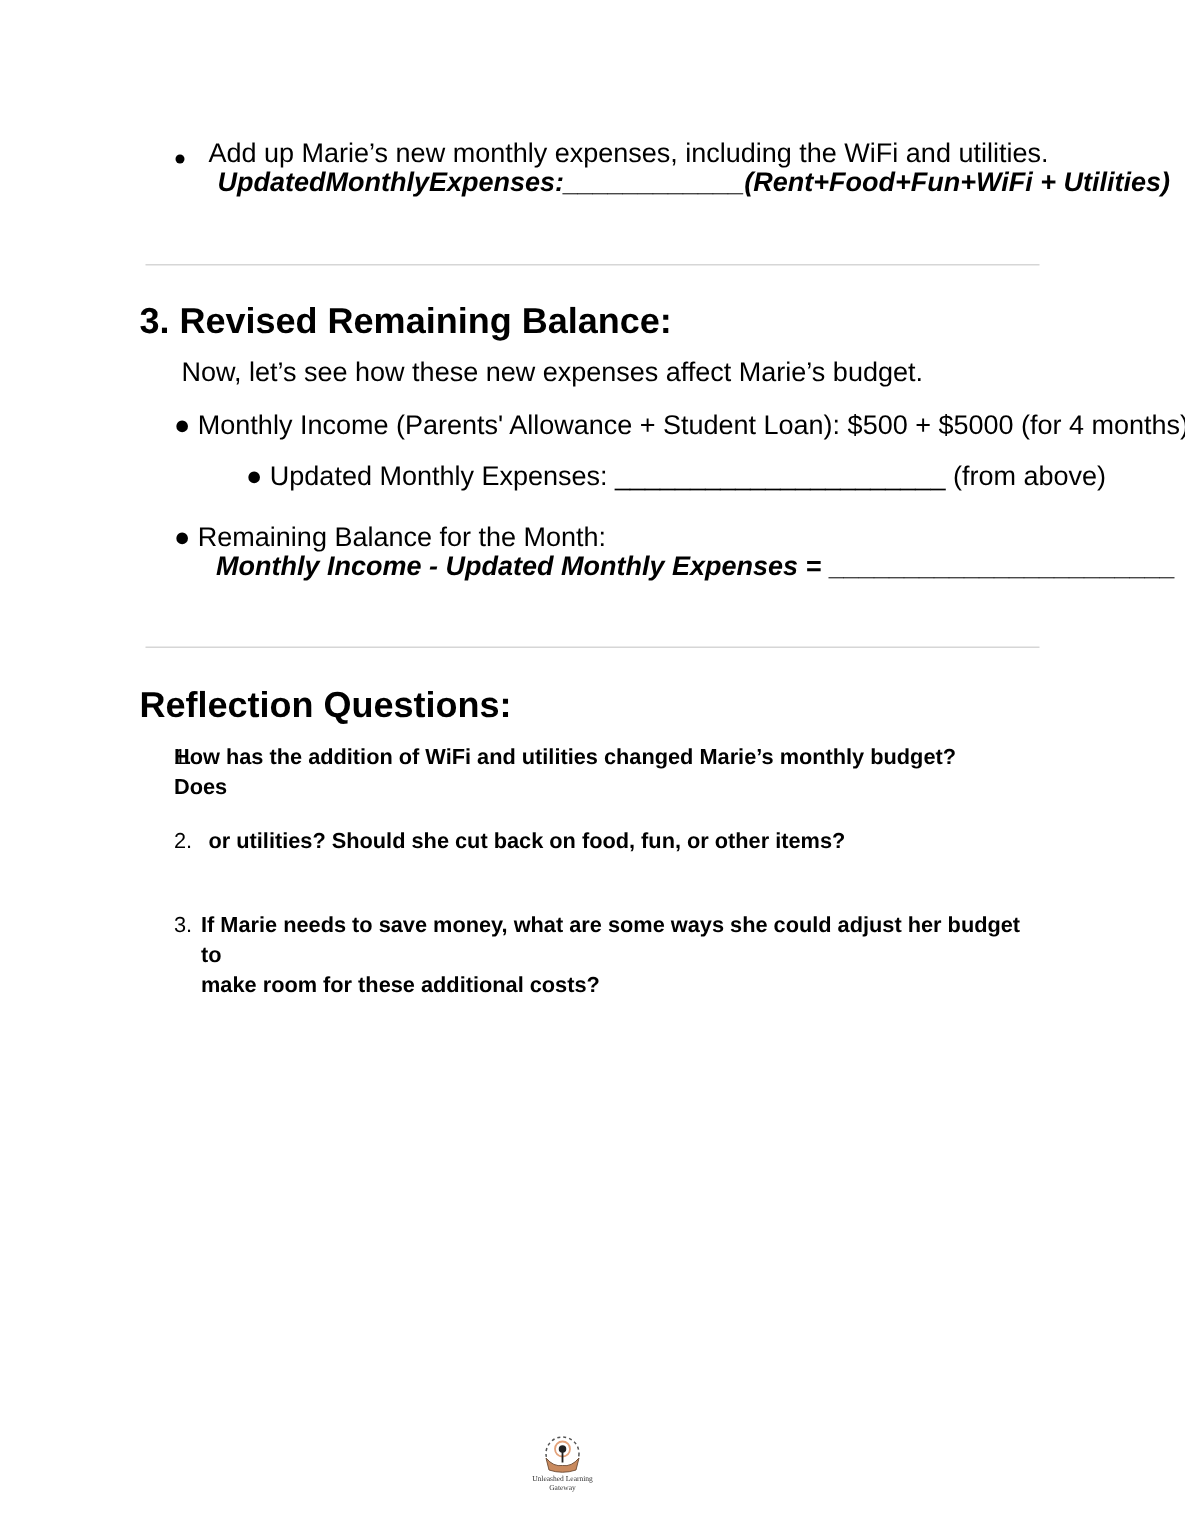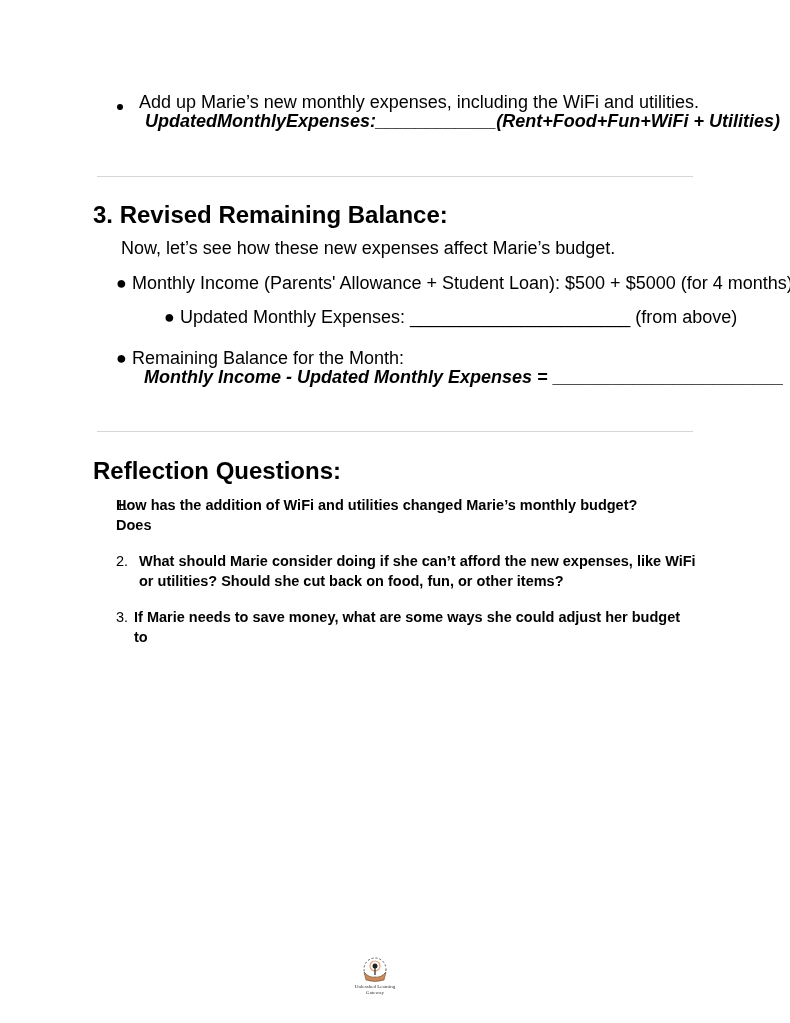--- a/index.html
+++ b/index.html
@@ -58,29 +58,29 @@
 <div class="abs" style="left:116px; top:495px;">
   <span class="abs qnum" style="left:0; top:0;">1.</span>
   <div class="q" style="">
     <div>How has the addition of WiFi and utilities changed Marie’s monthly budget? Does</div>
   </div>
 </div>
 
 <div class="abs" style="left:116px; top:551px;">
   <span class="abs qnum" style="left:0; top:0;">2.</span>
   <div class="q" style="margin-left:23px;">
-    <div>What should Marie consider doing if she can’t afford the new expenses, like WiFi</div>
     <div>or utilities? Should she cut back on food, fun, or other items?</div>
   </div>
 </div>
 
 <div class="abs" style="left:116px; top:607px;">
   <span class="abs qnum" style="left:0; top:0;">3.</span>
   <div class="q" style="margin-left:18px;">
     <div>If Marie needs to save money, what are some ways she could adjust her budget to</div>
+    <div>make room for these additional costs?</div>
   </div>
 </div>
 
 <div class="abs" style="left:352px; top:956px; width:46px; text-align:center;">
   <svg width="30" height="28" viewBox="0 0 30 28" style="display:block; margin:0 auto;">
     <circle cx="15" cy="13" r="11" fill="none" stroke="#555" stroke-width="1" stroke-dasharray="2 2"></circle>
     <circle cx="15" cy="10" r="5" fill="none" stroke="#e3a27a" stroke-width="1.2"></circle>
     <circle cx="15" cy="10" r="2.5" fill="#222"></circle>
     <line x1="15" y1="12" x2="15" y2="19" stroke="#222" stroke-width="1.2"></line>
     <path d="M4 16 Q9 22 15 21 Q21 22 26 16 L24 24 Q15 27 6 24 Z" fill="#c98a5e" stroke="#6b4a32" stroke-width="0.6"></path>

